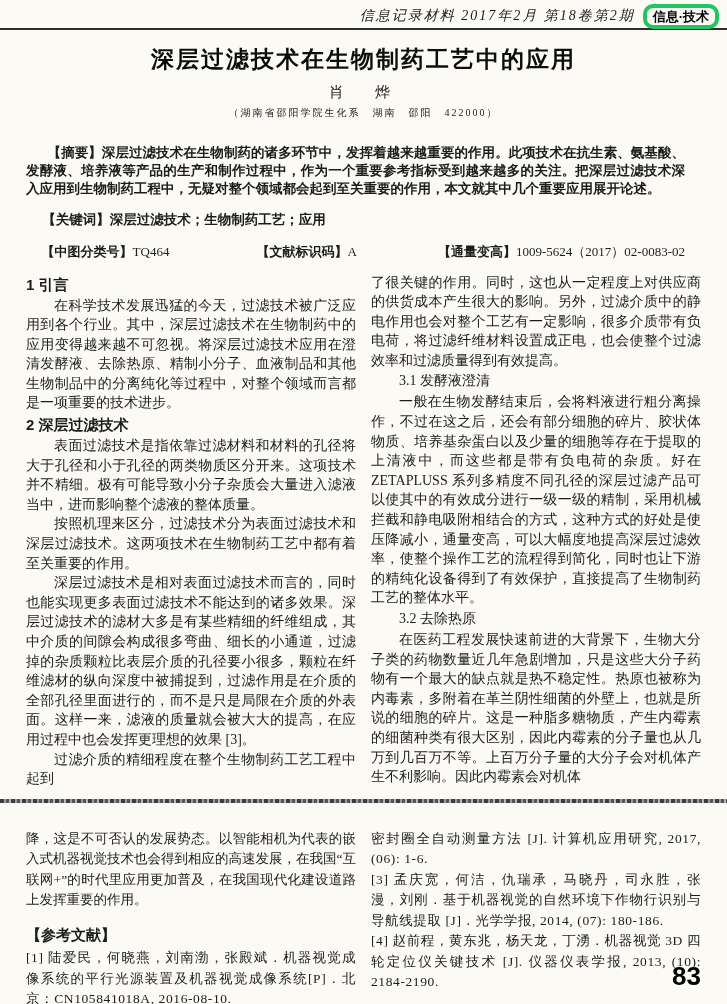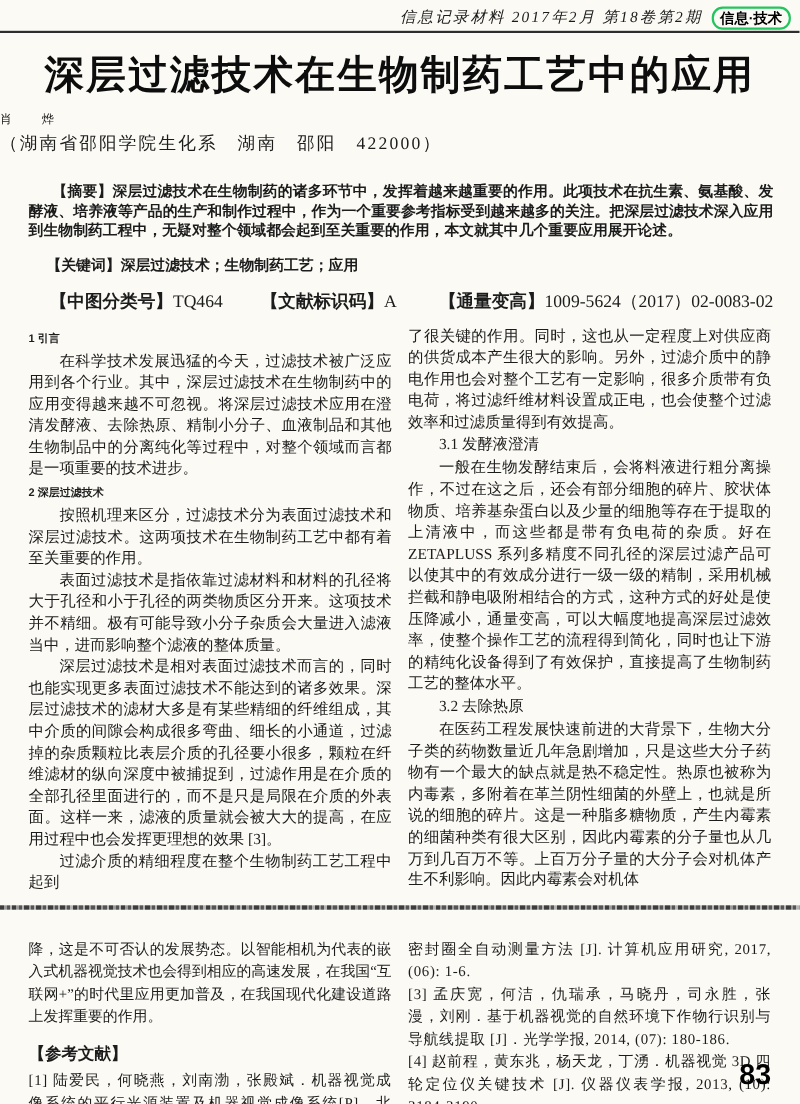--- a/index.html
+++ b/index.html
@@ -12,53 +12,53 @@
     -webkit-font-smoothing:antialiased;
   }
   .page { position:relative; width:727px; height:1004px; overflow:hidden; padding-top:6px; }
 
   
   .hdr-row { display:flex; justify-content:flex-end; align-items:center; padding:0 8px 0 28px; height:20px; }
   .hdr-journal {
     font-style:italic; font-size:14px; letter-spacing:2px; color:#1a1a1a; margin-right:8px; white-space:nowrap;
   }
   .hdr-badge {
-    display:inline-block; border:2px solid #22c55e; border-radius:10px;
+    display:inline-block; border:4px solid #22c55e; border-radius:10px;
     font-family:"Liberation Sans","DejaVu Sans",sans-serif; font-weight:bold;
     font-size:13px; padding:0 6px; line-height:17px; color:#000; white-space:nowrap;
   }
   .hdr-rule { border:none; border-top:2px solid #2e2e2e; margin:2px 0 0 0; }
 
   
   .title {
     text-align:center; font-family:"Liberation Sans","DejaVu Sans",sans-serif;
-    font-weight:bold; font-size:36px; letter-spacing:2px; margin:14px 10px 2px 10px; color:#0d0d0d;
+    font-weight:bold; font-size:23px; letter-spacing:2px; margin:14px 10px 2px 10px; color:#0d0d0d;
   }
-  .author { text-align:left; font-size:11px; letter-spacing:8px; margin-top:8px; }
-  .affiliation { font-size:16px; letter-spacing:2px; margin-top:4px; }
+  .author { text-align:center; font-size:15px; letter-spacing:8px; margin-top:8px; }
+  .affiliation { text-align:center; font-size:10px; letter-spacing:2px; margin-top:4px; }
 
   
-  .front { padding:10px 24px 0 26px;font-family:Liberation Serif, serif; }
+  .front { padding:10px 42px 0 26px;font-family:Liberation Serif, serif; }
   .abstract, .keywords {
     font-size:13.5px; line-height:18px; font-weight:bold; text-align:justify;
   }
   .abstract { text-indent:1.6em; }
   .keywords { margin-top:3px; text-indent:1.2em; }
-  .meta-row { display:flex; margin:2px 0 8px 0; font-size:16px; text-indent:1.2em; }
+  .meta-row { display:flex; margin:2px 0 8px 0; font-size:13px; text-indent:1.2em; }
   .meta-item { white-space:nowrap; }
   .meta-item b { font-weight:bold; }
   .meta-clc { width:232px; }
   .meta-code { width:196px; }
 
   
   .columns { display:flex; gap:15px; padding:4px 26px 0 26px; }
   .col { width:50%; text-align:justify; font-size:14px; line-height:19.6px; }
   .sec-h {
     font-family:"Liberation Sans","DejaVu Sans",sans-serif; font-weight:bold;
-    font-size:10px; margin:2px 0 1px 0; text-indent:0; line-height:20px;
+    font-size:15px; margin:2px 0 1px 0; text-indent:0; line-height:20px;
   }
   .col p { margin:0; text-indent:2em; }
   .col p.noindent { text-indent:0; }
   .subsec { text-indent:2em; line-height:22px; }
 
   
   .divider {
     margin:10px 0 0 0; height:4px;
     background-image:repeating-linear-gradient(90deg,#3d3d3d 0 4px,#9b9b9b 4px 6px,#555 6px 9px,#b5b5b5 9px 11px);
   }
@@ -102,22 +102,22 @@
       <span class="meta-item meta-code"><b>【文献标识码】</b><span>A</span></span>
       <span class="meta-item"><b>【通量变高】</b><span>1009-5624（2017）02-0083-02</span></span>
     </div>
   </div>
 
   <div class="columns">
     <div class="col">
       <div class="sec-h">1 引言</div>
       <p>在科学技术发展迅猛的今天，过滤技术被广泛应用到各个行业。其中，深层过滤技术在生物制药中的应用变得越来越不可忽视。将深层过滤技术应用在澄清发酵液、去除热原、精制小分子、血液制品和其他生物制品中的分离纯化等过程中，对整个领域而言都是一项重要的技术进步。</p>
       <div class="sec-h">2 深层过滤技术</div>
+      <p>表面过滤技术是指依靠过滤材料和材料的孔径将大于孔径和小于孔径的两类物质区分开来。这项技术并不精细。极有可能导致小分子杂质会大量进入滤液当中，进而影响整个滤液的整体质量。</p>
       <p>按照机理来区分，过滤技术分为表面过滤技术和深层过滤技术。这两项技术在生物制药工艺中都有着至关重要的作用。</p>
-      <p>表面过滤技术是指依靠过滤材料和材料的孔径将大于孔径和小于孔径的两类物质区分开来。这项技术并不精细。极有可能导致小分子杂质会大量进入滤液当中，进而影响整个滤液的整体质量。</p>
       <p>深层过滤技术是相对表面过滤技术而言的，同时也能实现更多表面过滤技术不能达到的诸多效果。深层过滤技术的滤材大多是有某些精细的纤维组成，其中介质的间隙会构成很多弯曲、细长的小通道，过滤掉的杂质颗粒比表层介质的孔径要小很多，颗粒在纤维滤材的纵向深度中被捕捉到，过滤作用是在介质的全部孔径里面进行的，而不是只是局限在介质的外表面。这样一来，滤液的质量就会被大大的提高，在应用过程中也会发挥更理想的效果 [3]。</p>
       <p>过滤介质的精细程度在整个生物制药工艺工程中起到</p>
     </div>
     <div class="col">
       <p class="noindent">了很关键的作用。同时，这也从一定程度上对供应商的供货成本产生很大的影响。另外，过滤介质中的静电作用也会对整个工艺有一定影响，很多介质带有负电荷，将过滤纤维材料设置成正电，也会使整个过滤效率和过滤质量得到有效提高。</p>
       <div class="subsec">3.1 发酵液澄清</div>
       <p>一般在生物发酵结束后，会将料液进行粗分离操作，不过在这之后，还会有部分细胞的碎片、胶状体物质、培养基杂蛋白以及少量的细胞等存在于提取的上清液中，而这些都是带有负电荷的杂质。好在 ZETAPLUSS 系列多精度不同孔径的深层过滤产品可以使其中的有效成分进行一级一级的精制，采用机械拦截和静电吸附相结合的方式，这种方式的好处是使压降减小，通量变高，可以大幅度地提高深层过滤效率，使整个操作工艺的流程得到简化，同时也让下游的精纯化设备得到了有效保护，直接提高了生物制药工艺的整体水平。</p>
       <div class="subsec">3.2 去除热原</div>
       <p>在医药工程发展快速前进的大背景下，生物大分子类的药物数量近几年急剧增加，只是这些大分子药物有一个最大的缺点就是热不稳定性。热原也被称为内毒素，多附着在革兰阴性细菌的外壁上，也就是所说的细胞的碎片。这是一种脂多糖物质，产生内霉素的细菌种类有很大区别，因此内霉素的分子量也从几万到几百万不等。上百万分子量的大分子会对机体产生不利影响。因此内霉素会对机体</p>
     </div>

